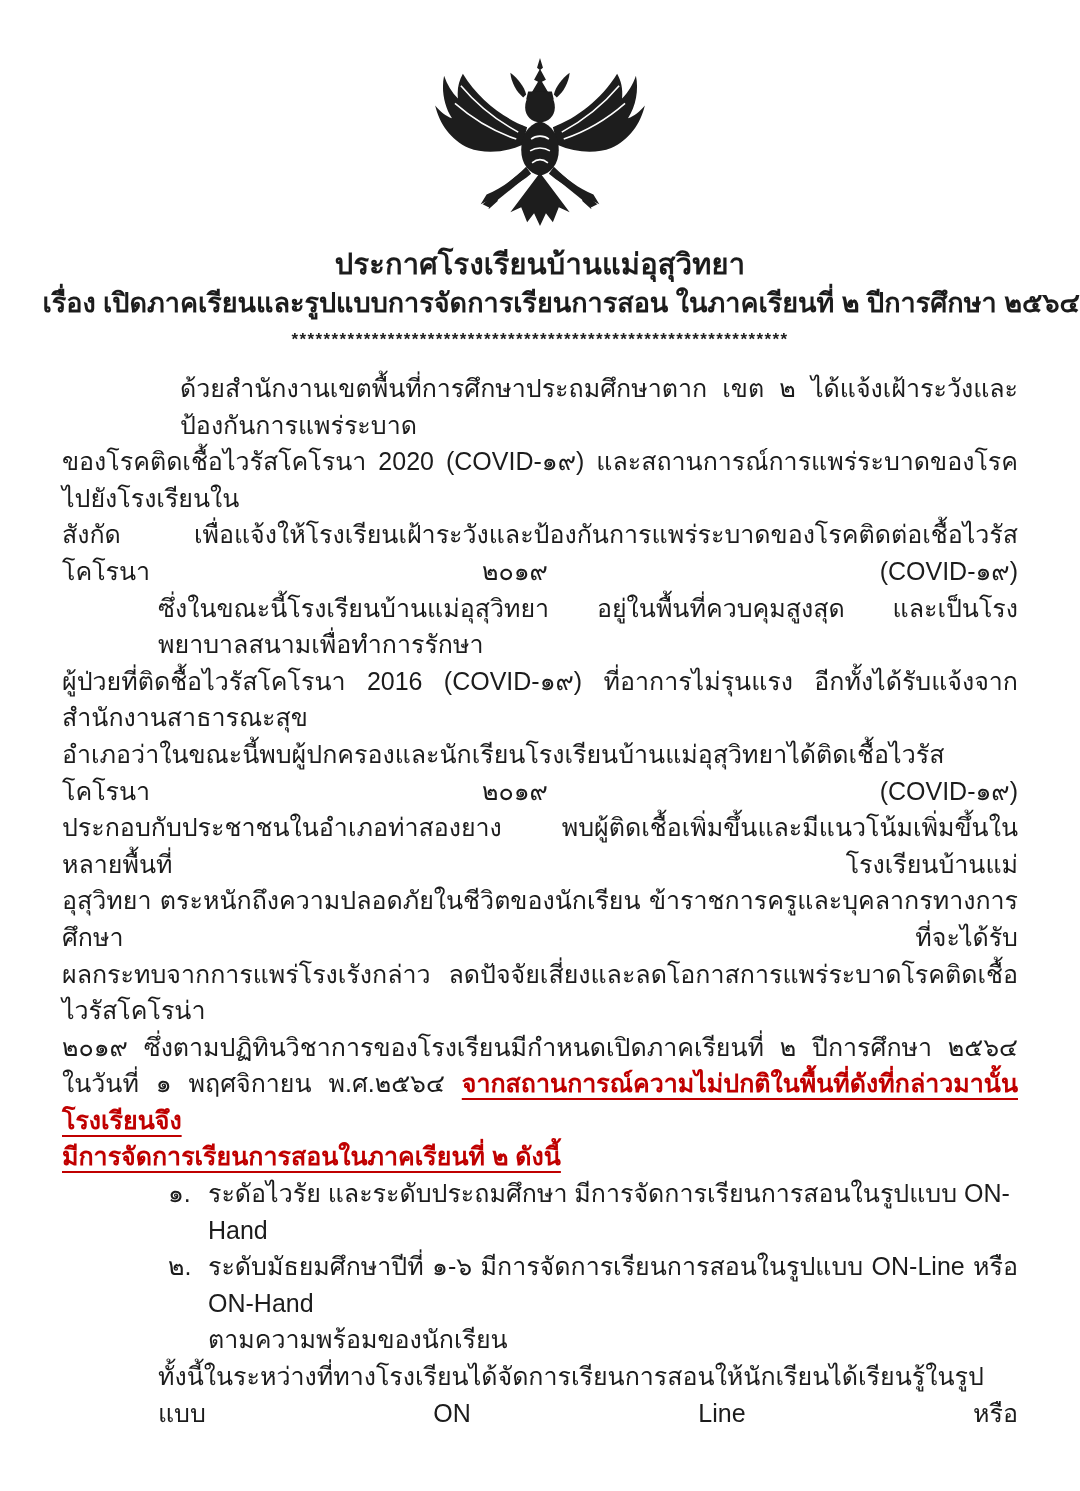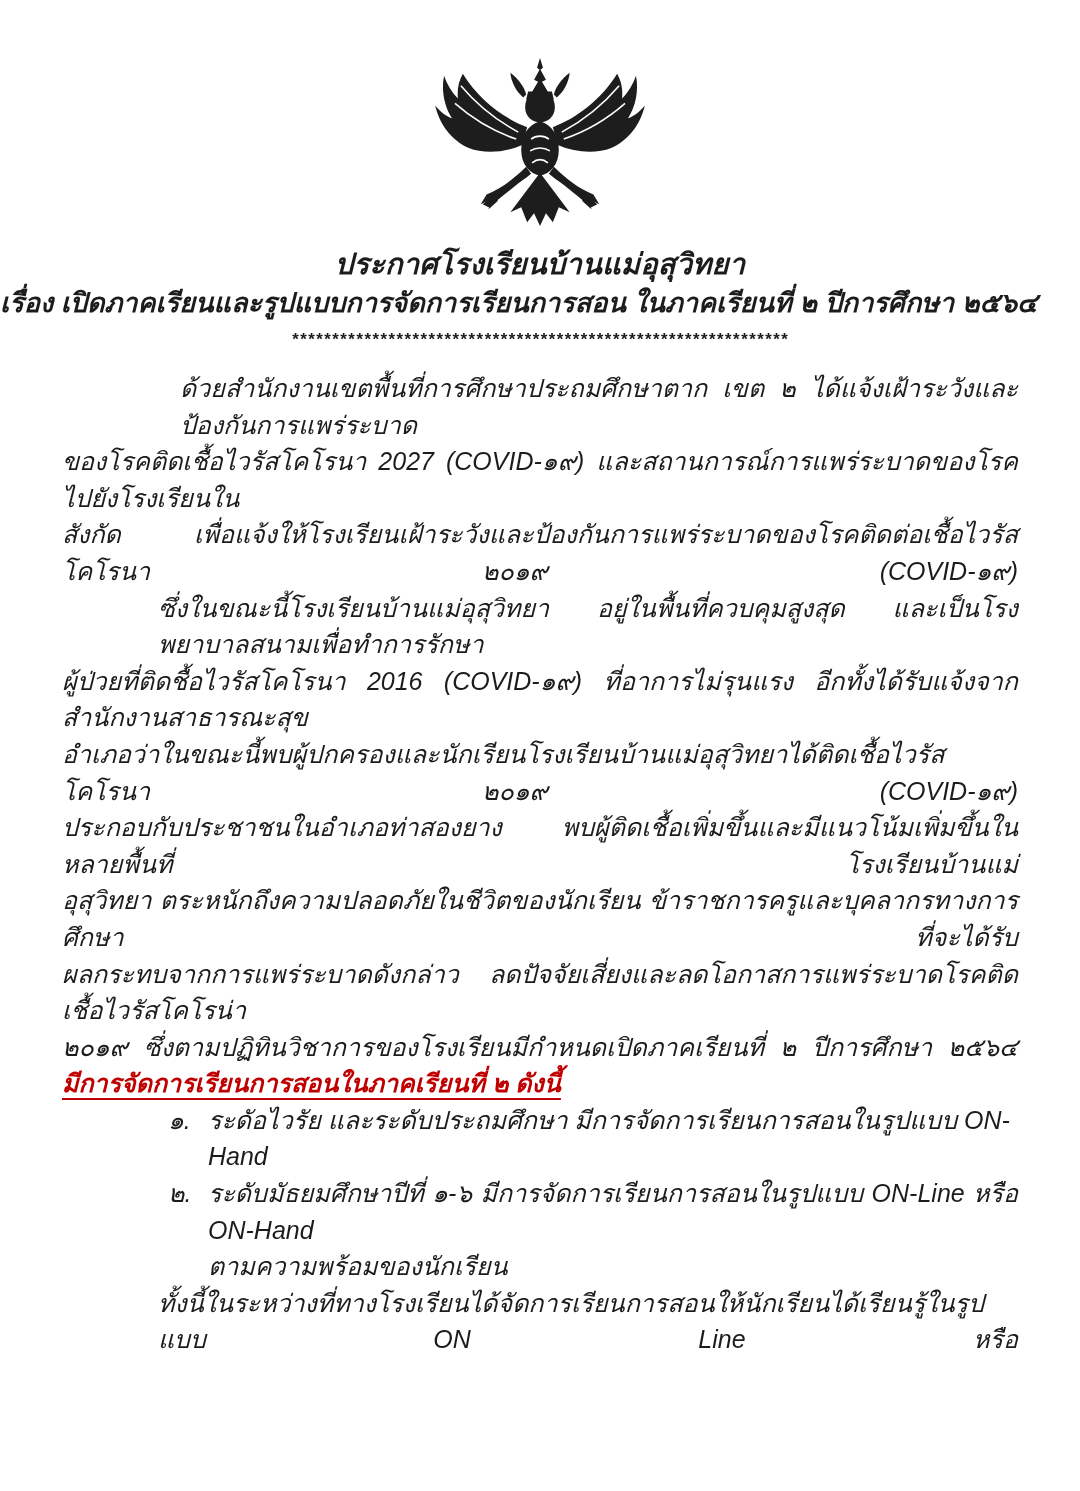--- a/index.html
+++ b/index.html
@@ -3,29 +3,28 @@
 <meta charset="utf-8">
 <style>
   html,body{margin:0;padding:0;background:#ffffff;}
   .page{
     position:relative;
     width:1080px;height:1491px;
     background:#ffffff;
     font-family:"Liberation Sans",sans-serif;
     color:#1c1c1c;
     overflow:hidden;
-    font-style:italic;
   }
   .emblem-wrap{width:220px;margin:56px auto 6px;}
   .doc-title{
     text-align:center;font-weight:bold;font-size:29px;line-height:40px;
     letter-spacing:.2px;
   }
   .doc-subject{
-    text-align:left;font-weight:bold;font-size:27px;line-height:38px;
+    text-align:right;font-weight:bold;font-size:27px;line-height:38px;
   }
   .divider{
     text-align:center;font-weight:bold;font-size:17px;letter-spacing:1.4px;
     margin-top:8px;white-space:nowrap;
   }
   .body-text{
     width:956px;margin:20px auto 0;
     font-size:25px;line-height:36.6px;
   }
   .line{text-align:justify;}
@@ -90,32 +89,33 @@
   </div>
 
   <div class="doc-title">ประกาศโรงเรียนบ้านแม่อุสุวิทยา</div>
   <div class="doc-subject">เรื่อง เปิดภาคเรียนและรูปแบบการจัดการเรียนการสอน ในภาคเรียนที่ ๒ ปีการศึกษา ๒๕๖๔</div>
   <div class="divider">**************************************************************</div>
 
   <div class="body-text">
 
     <div>
       <div class="line full indent">ด้วยสำนักงานเขตพื้นที่การศึกษาประถมศึกษาตาก เขต ๒ ได้แจ้งเฝ้าระวังและป้องกันการแพร่ระบาด</div>
-      <div class="line full">ของโรคติดเชื้อไวรัสโคโรนา 2027 (COVID-๑๙) และสถานการณ์การแพร่ระบาดของโรคไปยังโรงเรียนใน</div>
+      <div class="line full">ของโรคติดเชื้อไวรัสโคโรนา 2020 (COVID-๑๙) และสถานการณ์การแพร่ระบาดของโรคไปยังโรงเรียนใน</div>
       <div class="line full">สังกัด เพื่อแจ้งให้โรงเรียนเฝ้าระวังและป้องกันการแพร่ระบาดของโรคติดต่อเชื้อไวรัสโคโรนา ๒๐๑๙ (COVID-๑๙)</div>
     </div>
 
     <div>
       <div class="line full indent2">ซึ่งในขณะนี้โรงเรียนบ้านแม่อุสุวิทยา อยู่ในพื้นที่ควบคุมสูงสุด และเป็นโรงพยาบาลสนามเพื่อทำการรักษา</div>
       <div class="line full">ผู้ป่วยที่ติดชื้อไวรัสโคโรนา 2016 (COVID-๑๙) ที่อาการไม่รุนแรง อีกทั้งได้รับแจ้งจากสำนักงานสาธารณะสุข</div>
       <div class="line full">อำเภอว่าในขณะนี้พบผู้ปกครองและนักเรียนโรงเรียนบ้านแม่อุสุวิทยาได้ติดเชื้อไวรัสโคโรนา ๒๐๑๙ (COVID-๑๙)</div>
       <div class="line full">ประกอบกับประชาชนในอำเภอท่าสองยาง พบผู้ติดเชื้อเพิ่มขึ้นและมีแนวโน้มเพิ่มขึ้นในหลายพื้นที่ โรงเรียนบ้านแม่</div>
       <div class="line full">อุสุวิทยา ตระหนักถึงความปลอดภัยในชีวิตของนักเรียน ข้าราชการครูและบุคลากรทางการศึกษา ที่จะได้รับ</div>
-      <div class="line full">ผลกระทบจากการแพร่ระบาดดังกล่าว ลดปัจจัยเสี่ยงและลดโอกาสการแพร่ระบาดโรคติดเชื้อไวรัสโคโรน่า</div>
+      <div class="line full">ผลกระทบจากการแพร่โรงเรังกล่าว ลดปัจจัยเสี่ยงและลดโอกาสการแพร่ระบาดโรคติดเชื้อไวรัสโคโรน่า</div>
       <div class="line full">๒๐๑๙ ซึ่งตามปฏิทินวิชาการของโรงเรียนมีกำหนดเปิดภาคเรียนที่ ๒ ปีการศึกษา ๒๕๖๔</div>
+      <div class="line full"><span>ในวันที่ ๑ พฤศจิกายน พ.ศ.๒๕๖๔ </span><span class="red">จากสถานการณ์ความไม่ปกติในพื้นที่ดังที่กล่าวมานั้น โรงเรียนจึง</span></div>
       <div class="line"><span class="red">มีการจัดการเรียนการสอนในภาคเรียนที่ ๒ ดังนี้</span></div>
     </div>
 
     <div>
       <div class="list-row">
         <span class="list-num">๑.</span>
         <span class="list-text">ระดัอไวรัย และระดับประถมศึกษา มีการจัดการเรียนการสอนในรูปแบบ ON-Hand</span>
       </div>
       <div class="list-row">
         <span class="list-num">๒.</span>

